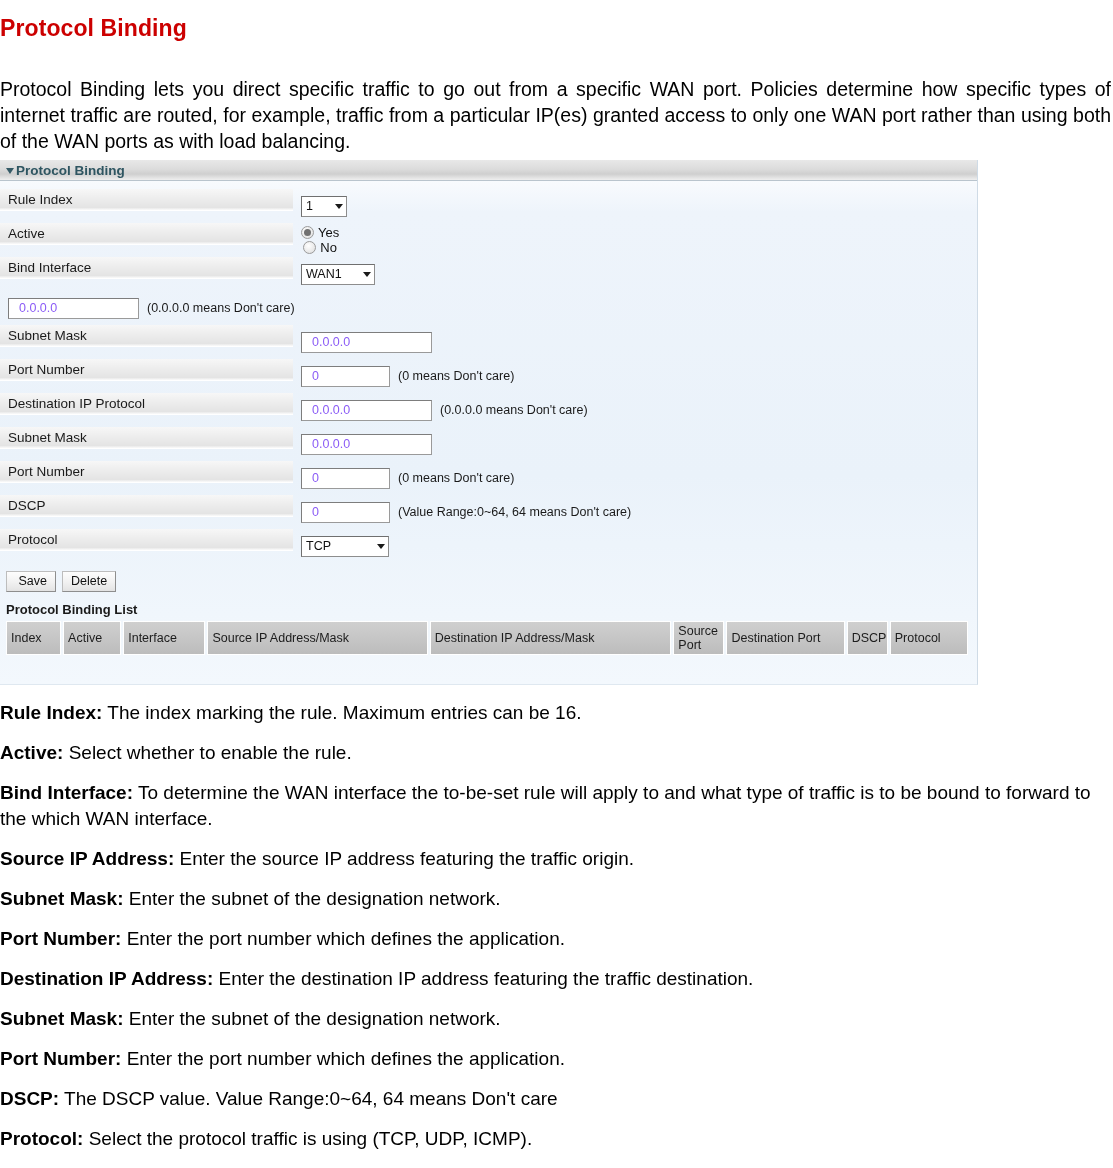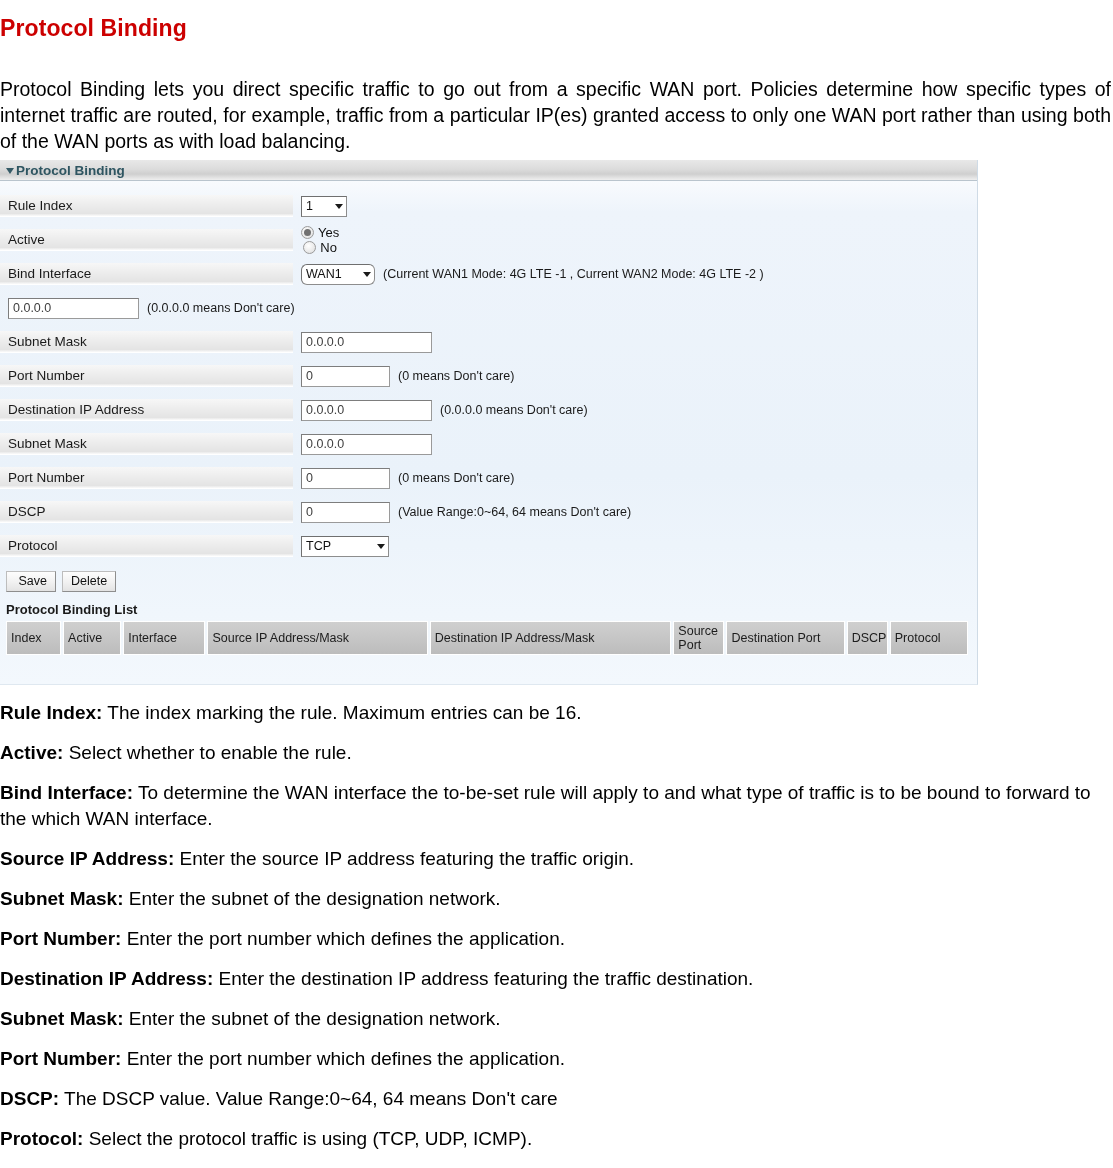--- a/index.html
+++ b/index.html
@@ -82,21 +82,21 @@
     color: #2e5561;
     letter-spacing: 0px;
   }
 
   
   .rows { position: relative; padding-top: 8px; }
   .row {
     position: relative;
     height: 34px;
     display: flex;
-    align-items: center;
+    align-items: flex-start;
   }
   .row .lbl {
     width: 293px;
     height: 22px;
     line-height: 22px;
     font-size: 13.5px;
     color: #1a1a1a;
     padding-left: 8px;
     box-sizing: border-box;
     background: linear-gradient(to bottom, #f7f7f7 0%, #ededed 45%, #e4e4e4 88%, #fbfbfb 100%);
@@ -119,22 +119,22 @@
 
   
   .tbox {
     height: 21px;
     border: 1px solid #9a9a9a;
     border-top-color: #7d7d7d;
     border-left-color: #7d7d7d;
     background: #ffffff;
     font-family: "Liberation Sans", sans-serif;
     font-size: 12.5px;
-    color: #404040;
-    padding: 0 4px;
+    color: #8b5cf6;
+    padding: 0 10px;
     box-sizing: border-box;
     line-height: 18px;
   }
   .tbox.ip { width: 131px; }
   .tbox.num { width: 89px; }
 
   
   .sel {
     height: 21px;
     border: 1px solid #8d8d8d;
@@ -143,21 +143,21 @@
     background: #ffffff;
     display: inline-flex;
     align-items: center;
     justify-content: space-between;
     font-size: 12.5px;
     color: #111;
     padding: 0 3px 0 4px;
     box-sizing: border-box;
   }
   .sel.w-small { width: 46px; }
-  .sel.w-wan  { width: 74px; border-radius: 6px; }
+  .sel.w-wan  { width: 74px; }
   .sel.w-proto{ width: 88px; }
   .sel .caret {
     width: 0; height: 0;
     border-left: 4px solid transparent;
     border-right: 4px solid transparent;
     border-top: 5px solid #1a1a1a;
     margin-left: 4px;
   }
 
   
@@ -291,21 +291,20 @@
         </div>
       </div>
 
       <div class="row">
         <div class="lbl">Bind Interface</div>
         <div class="ctl">
           <div class="sel w-wan">
             <span>WAN1</span>
             <span class="caret"></span>
           </div>
-          <span class="hint">(Current WAN1 Mode: 4G LTE -1 , Current WAN2 Mode: 4G LTE -2 )</span>
         </div>
       </div>
 
       <div class="row">
         <div class="ctl">
           <input class="tbox ip" type="text" value="0.0.0.0" style="">
           <span class="hint">(0.0.0.0 means Don't care)</span>
         </div>
       </div>
 
@@ -319,21 +318,21 @@
 
       <div class="row">
         <div class="lbl">Port Number</div>
         <div class="ctl">
           <input class="tbox num" type="text" value="0" style="">
           <span class="hint">(0 means Don't care)</span>
         </div>
       </div>
 
       <div class="row">
-        <div class="lbl">Destination IP Address</div>
+        <div class="lbl">Destination IP Protocol</div>
         <div class="ctl">
           <input class="tbox ip" type="text" value="0.0.0.0" style="">
           <span class="hint">(0.0.0.0 means Don't care)</span>
         </div>
       </div>
 
       <div class="row">
         <div class="lbl">Subnet Mask</div>
         <div class="ctl">
           <input class="tbox ip" type="text" value="0.0.0.0" style="">

